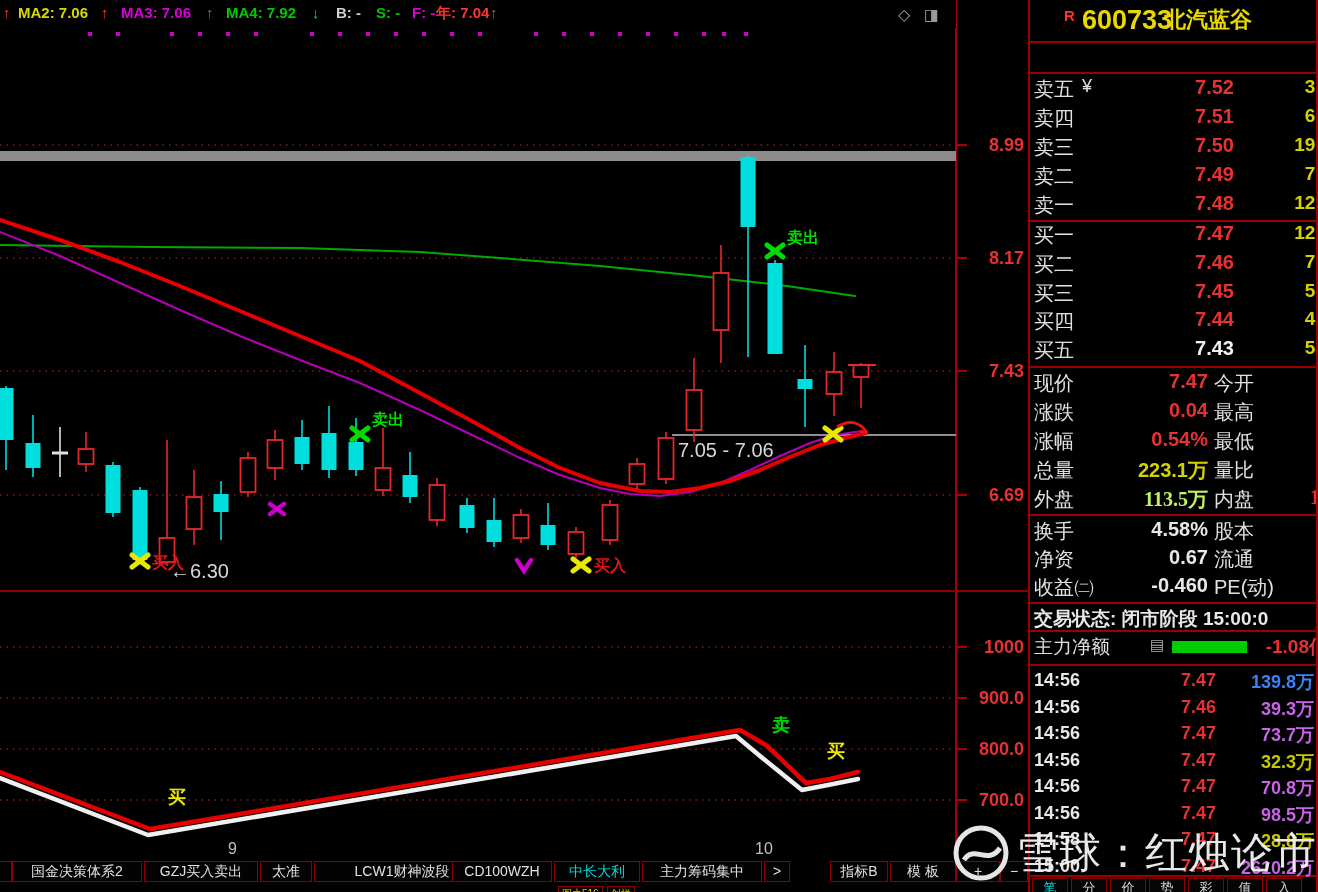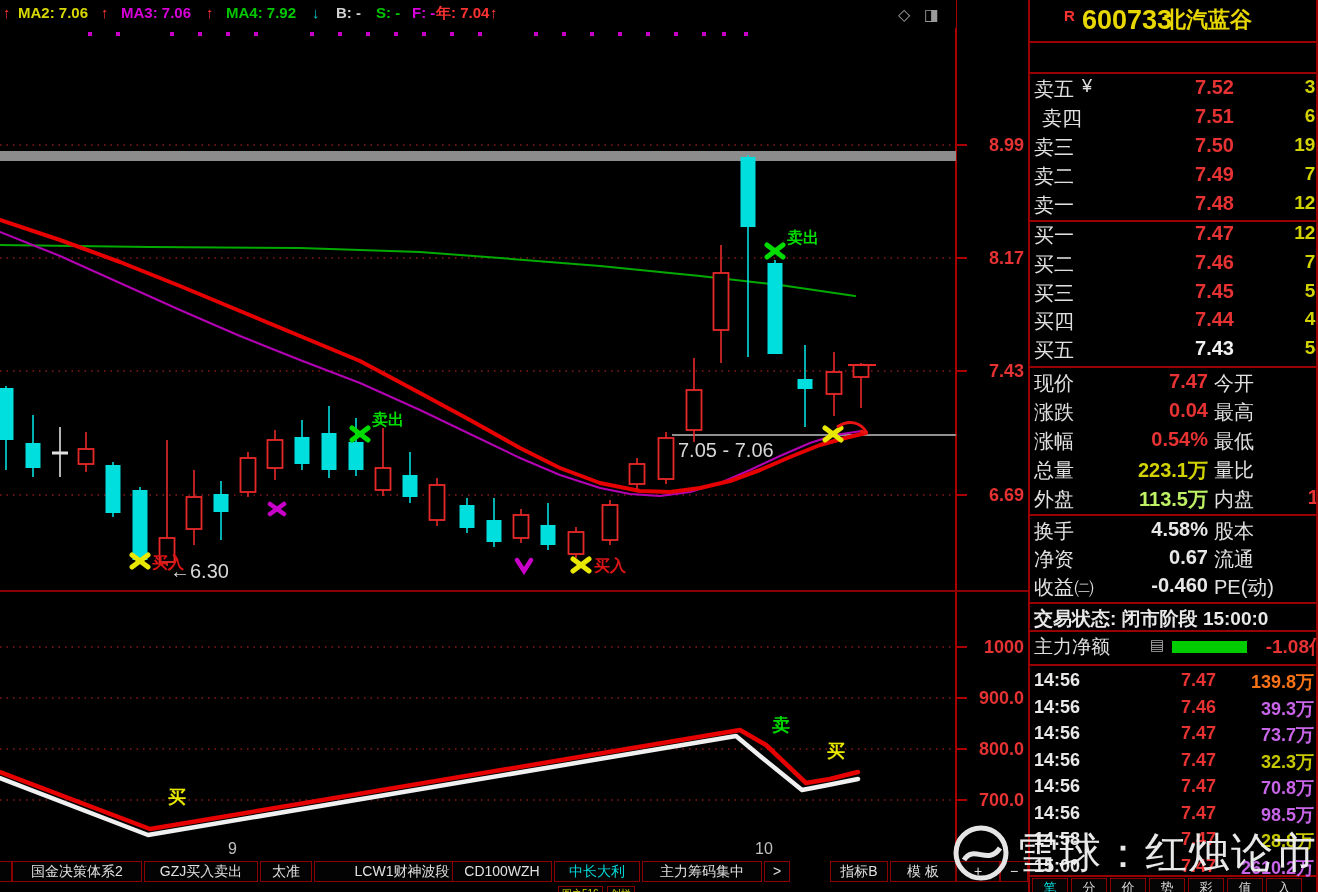--- a/index.html
+++ b/index.html
@@ -209,21 +209,21 @@
         <div class="rp-sep" style="top: 630px;"></div>
         <div class="rp-sep" style="top: 664px;"></div>
         <div class="rp-sep" style="top: 875px;"></div>
         <div class="rp-row" style="top: 76px; height: 29px;">
           <div class="rp-label" style="left: 4px;">卖五</div>
           <div class="rp-label" style="left: 52px; font-size: 18px;">¥</div>
           <div class="rp-val" style="left: 118px; width: 86px; color: rgb(230, 50, 50);">7.52</div>
           <div class="rp-val" style="right: -10px; width: 70px; color: rgb(210, 210, 0); font-size: 19px;">30</div>
         </div>
         <div class="rp-row" style="top: 105px; height: 29px;">
-          <div class="rp-label" style="left: 4px; margin-left: 8px;">卖四</div>
+          <div class="rp-label" style="left: 4px;">卖四</div>
           <div class="rp-val" style="left: 118px; width: 86px; color: rgb(230, 50, 50);">7.51</div>
           <div class="rp-val" style="right: -10px; width: 70px; color: rgb(210, 210, 0); font-size: 19px;">68</div>
         </div>
         <div class="rp-row" style="top: 134px; height: 29px;">
           <div class="rp-label" style="left: 4px;">卖三</div>
           <div class="rp-val" style="left: 118px; width: 86px; color: rgb(230, 50, 50);">7.50</div>
           <div class="rp-val" style="right: -10px; width: 70px; color: rgb(210, 210, 0); font-size: 19px;">192</div>
         </div>
         <div class="rp-row" style="top: 163px; height: 29px;">
           <div class="rp-label" style="left: 4px;">卖二</div>
@@ -273,21 +273,21 @@
         <div class="rp-row" style="top: 428px; height: 29px;">
           <div class="rp-label" style="left: 4px;">涨幅</div>
           <div class="rp-val" style="left: 58px; width: 120px; color: rgb(230, 50, 50);">0.54%</div>
           <div class="rp-label" style="left: 184px;">最低</div>
         </div>
         <div class="rp-row" style="top: 457px; height: 29px;">
           <div class="rp-label" style="left: 4px;">总量</div>
           <div class="rp-val" style="left: 58px; width: 120px; color: rgb(210, 210, 0);">223.1万</div>
           <div class="rp-label" style="left: 184px;">量比</div>
         </div>
-        <div class="rp-row" style="top: 486px; height: 29px;">
+        <div class="rp-row" style="top: 486px; height: 29px; font-family: Liberation Serif, serif;">
           <div class="rp-label" style="left: 4px;">外盘</div>
           <div class="rp-val" style="left: 58px; width: 120px; color: #bef264;">113.5万</div>
           <div class="rp-label" style="left: 184px;">内盘</div>
           <div class="rp-val" style="right: -14px; width: 40px; color: rgb(230, 50, 50);">10</div>
         </div>
         <div class="rp-row" style="top: 518px; height: 28px;">
           <div class="rp-label" style="left: 4px;">换手</div>
           <div class="rp-val" style="left: 58px; width: 120px; color: rgb(232, 232, 232);">4.58%</div>
           <div class="rp-label" style="left: 184px;">股本</div>
         </div>
@@ -297,21 +297,21 @@
           <div class="rp-label" style="left: 184px;">流通</div>
         </div>
         <div class="rp-row" style="top: 574px; height: 28px;">
           <div class="rp-label" style="left: 4px;">收益㈡</div>
           <div class="rp-val" style="left: 58px; width: 120px; color: rgb(232, 232, 232);">-0.460</div>
           <div class="rp-label" style="left: 184px;">PE(动)</div>
         </div>
         <div class="tick-row" style="top: 670px;">
           <div style="position: absolute; left: 4px; color: rgb(232, 232, 232);">14:56</div>
           <div style="position: absolute; left: 110px; width: 76px; text-align: right; color: rgb(230, 50, 50);">7.47</div>
-          <div style="position: absolute; right: 2px; color: #f97316;">139.8万</div>
+          <div style="position: absolute; right: 2px; color: #3b82f6;">139.8万</div>
         </div>
         <div class="tick-row" style="top: 696.5px;">
           <div style="position: absolute; left: 4px; color: rgb(232, 232, 232);">14:56</div>
           <div style="position: absolute; left: 110px; width: 76px; text-align: right; color: rgb(230, 50, 50);">7.46</div>
           <div style="position: absolute; right: 2px; color: rgb(200, 100, 232);">39.3万</div>
         </div>
         <div class="tick-row" style="top: 723px;">
           <div style="position: absolute; left: 4px; color: rgb(232, 232, 232);">14:56</div>
           <div style="position: absolute; left: 110px; width: 76px; text-align: right; color: rgb(230, 50, 50);">7.47</div>
           <div style="position: absolute; right: 2px; color: rgb(200, 100, 232);">73.7万</div>

